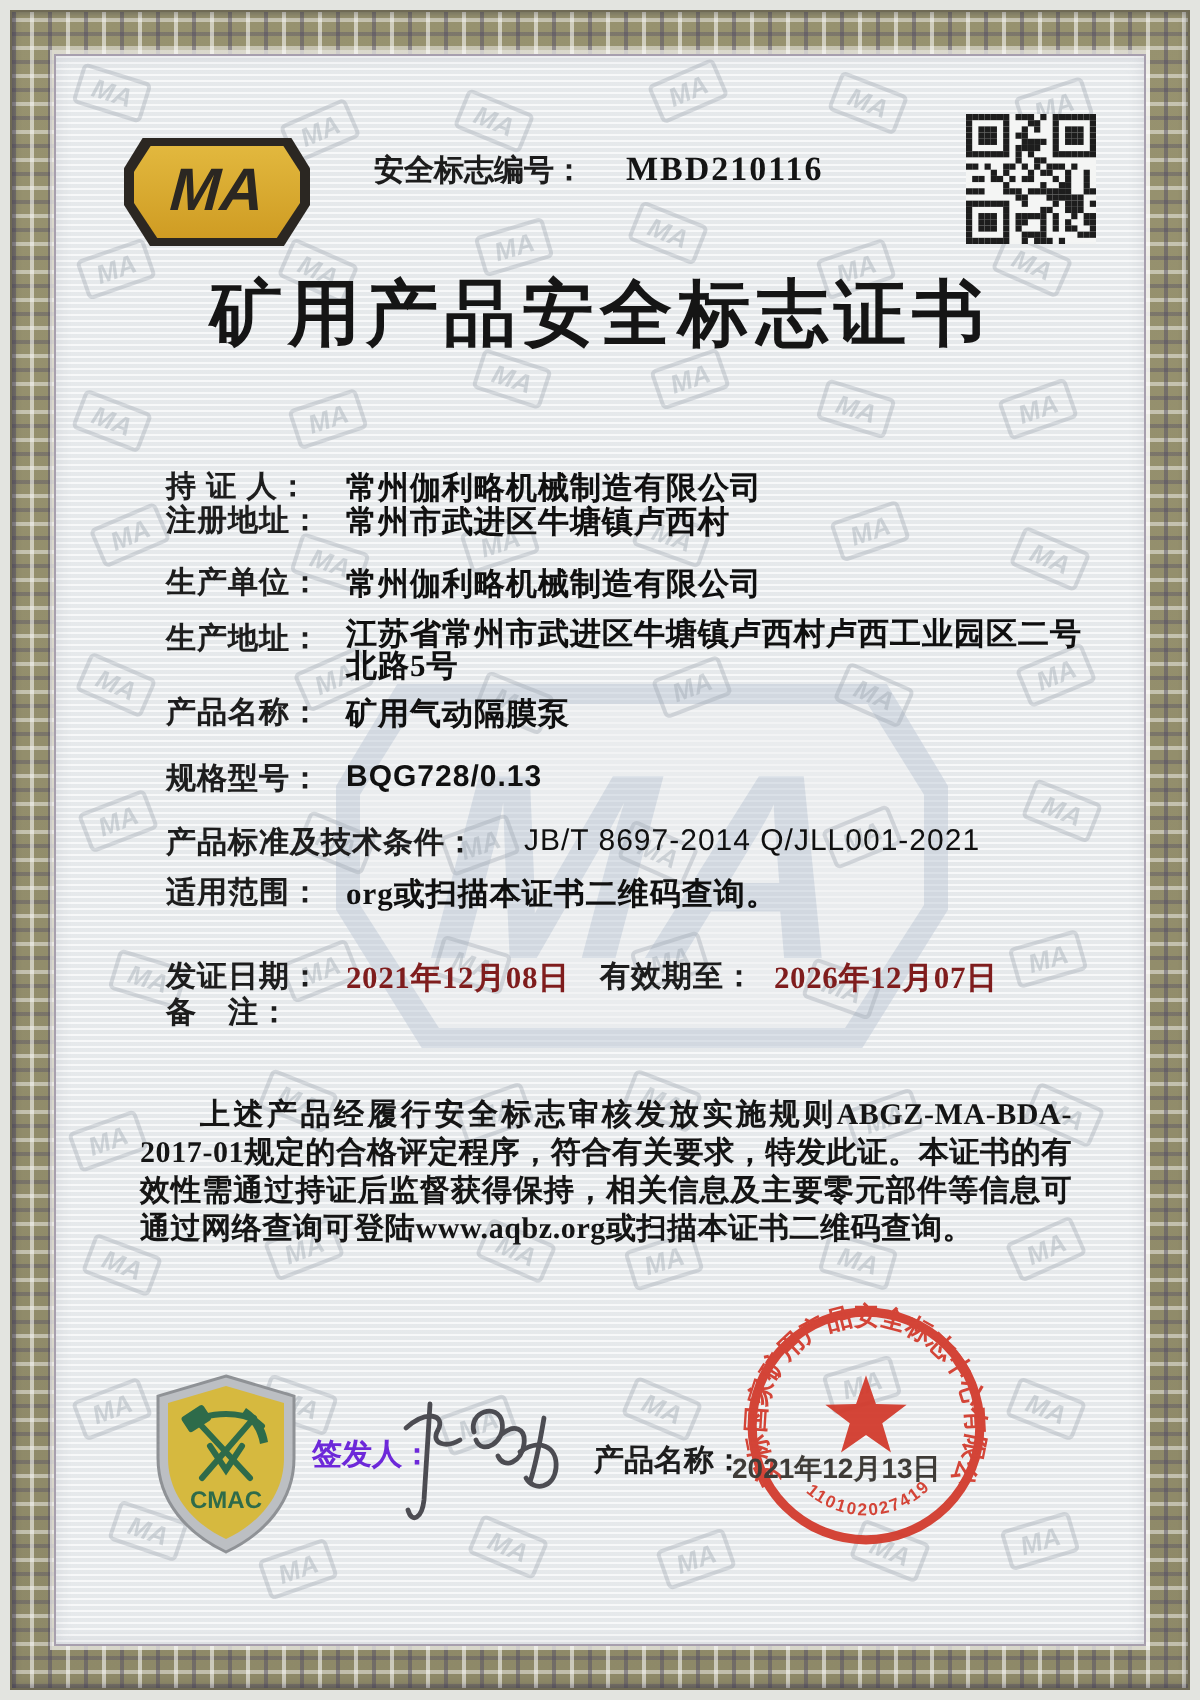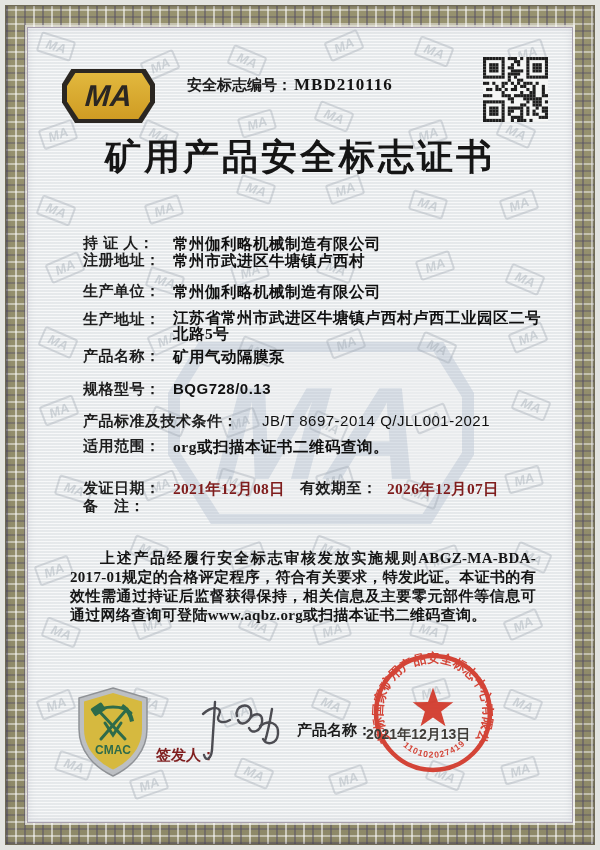--- a/index.html
+++ b/index.html
@@ -36,42 +36,42 @@
   
   .ma-badge { position:absolute; left:62px; top:69px; width:93px; height:54px; background:#2b2722;
     clip-path:polygon(10% 0%,90% 0%,100% 28%,100% 62%,86% 100%,14% 100%,0% 62%,0% 28%); }
   .ma-badge-inner { position:absolute; inset:4px 5px; background:linear-gradient(180deg,#e2b83e,#cf9c23);
     clip-path:polygon(10% 0%,90% 0%,100% 28%,100% 62%,86% 100%,14% 100%,0% 62%,0% 28%); }
   .ma-badge-text { position:absolute; inset:0; display:flex; align-items:center; justify-content:center;
     font:italic 900 30px "Liberation Sans",sans-serif; color:#2b2722; letter-spacing:0; transform:skewX(-4deg); }
 
   .certno { position:absolute; left:187px; top:75px; display:flex; align-items:flex-end; }
   .certno-label { font:700 15px "Liberation Sans",sans-serif; color:#1c1c1c; }
-  .certno-value { font:700 17px "Liberation Serif",serif; color:#141414; letter-spacing:1px; margin-left:2px; }
+  .certno-value { font:700 17px "Liberation Serif",serif; color:#141414; letter-spacing:1px; margin-left:21px; }
 
   .qr { position:absolute; left:483px; top:57px; width:65px; height:65px; }
 
   .title { position:absolute; left:0; top:133px; width:600px; text-align:center;
     font:900 36px "Liberation Sans",sans-serif; color:#151515; letter-spacing:3px; }
 
   .row { position:absolute; left:83px; right:38px; display:flex; align-items:flex-start; line-height:17px; }
   .lbl { flex:0 0 auto; min-width:90px; font:700 15px "Liberation Sans",sans-serif; color:#1d1d1d; letter-spacing:.5px; }
   .val { font:700 15.5px "Liberation Serif",serif; color:#101010; letter-spacing:.5px; }
   .val-wrap { width:382px; line-height:16px; }
   .val-model { font:700 15px "Liberation Sans",sans-serif; letter-spacing:.5px; }
   .val-std { font:400 15px "Liberation Sans",sans-serif; letter-spacing:.5px; margin-left:24px; }
 
   .abs-lbl { position:absolute; font:700 15px "Liberation Sans",sans-serif; color:#1d1d1d; letter-spacing:.5px; }
   .abs-val { position:absolute; font:700 15.5px "Liberation Serif",serif; color:#7f1d1d; letter-spacing:.3px; }
 
   .statement { position:absolute; left:70px; top:549px; width:466px; text-indent:2em; text-align:justify;
     font:700 15px "Liberation Serif",serif; color:#151515; line-height:19px; letter-spacing:.3px; }
 
   .cmac { position:absolute; left:76px; top:686px; }
-  .issuer-label { position:absolute; left:156px; top:746px; font:700 15px "Liberation Sans",sans-serif; color:#7f1d1d; }
+  .issuer-label { position:absolute; left:156px; top:718px; font:700 15px "Liberation Sans",sans-serif; color:#6d28d9; }
   .signature { position:absolute; left:193px; top:692px; }
   .dept-label { position:absolute; left:297px; top:721px; font:700 15px "Liberation Sans",sans-serif; color:#1d1d1d; }
   .dept-date { position:absolute; left:366px; top:726px; font:700 14px "Liberation Sans",sans-serif; color:#3f3c38; z-index:5; }
   .seal { position:absolute; left:371px; top:651px; z-index:3; opacity:.94; }
 </style>
 </head>
 <body>
 
 <div class="page">
   <div class="ornate"></div>

